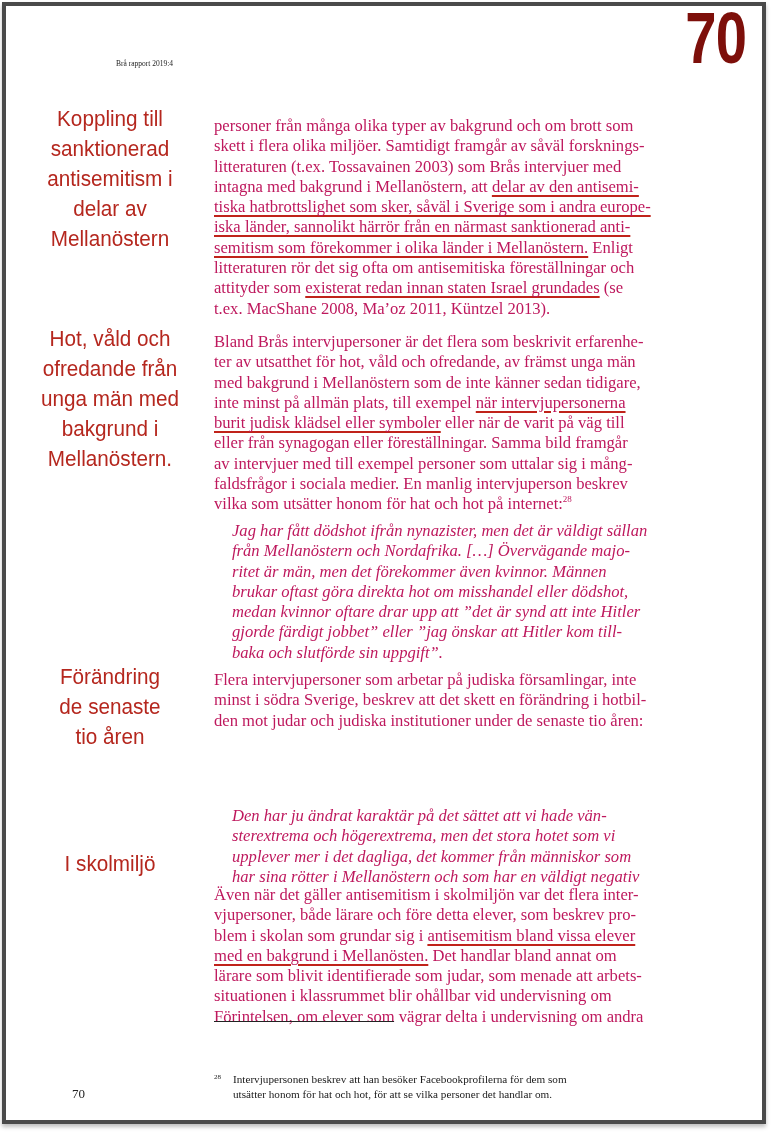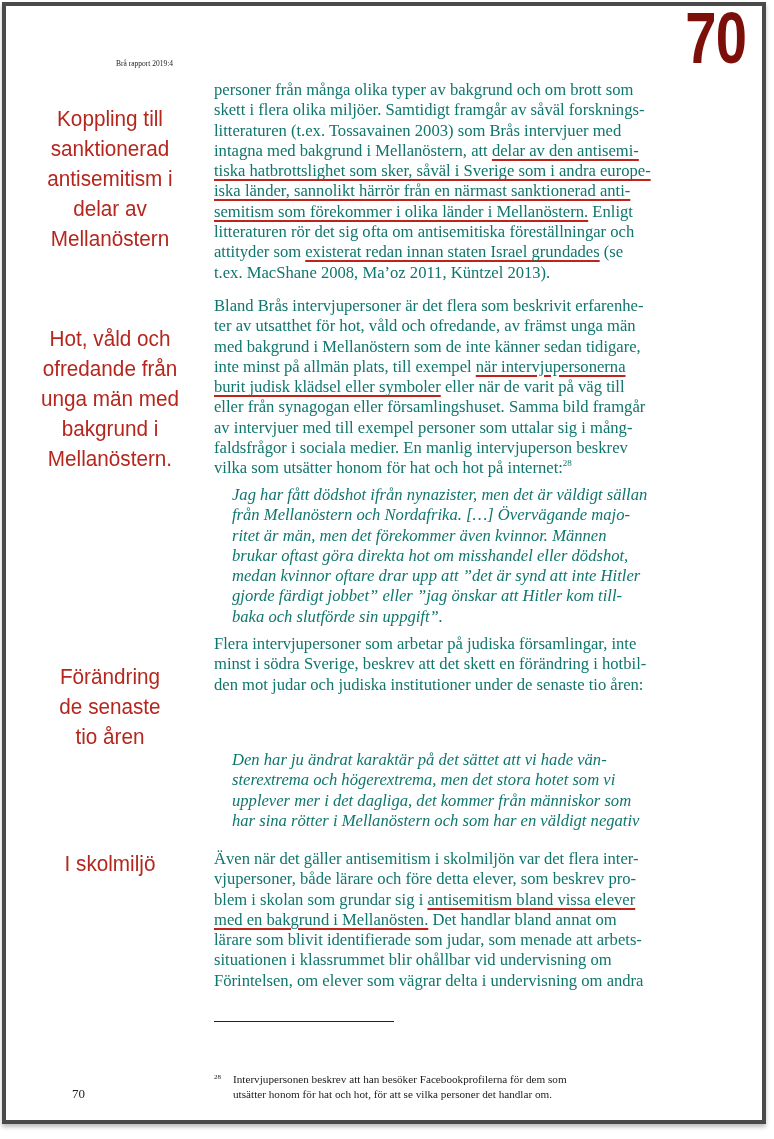--- a/index.html
+++ b/index.html
@@ -19,21 +19,21 @@
     position:absolute; left:62px; top:53px;
     font-family:"Liberation Serif", serif; font-size:7.5px; color:#222;padding-left:48px;
   }
   .note {
     position:absolute; left:14px; width:180px; text-align:center;
     font-family:"Liberation Sans", sans-serif; font-size:22.5px; color:#b5271e;
     line-height:30px; transform:scaleX(0.92);
   }
   .body {
     position:absolute; left:208px; width:470px;
-    font-family:"Liberation Serif", serif; font-size:16.6px; line-height:20.3px; color:#0f766e;
+    font-family:"Liberation Serif", serif; font-size:16.6px; line-height:20.3px; color:#be185d;margin-top:36px;
   }
   .body .line { white-space:nowrap; }
   .quote { left:226px; width:455px; font-style:italic; }
   .ul {
     text-decoration:underline; text-decoration-color:#c0231a;
     text-decoration-thickness:2px; text-underline-offset:3px;
   }
   sup { font-size:9px; line-height:0; }
   .fn-rule { position:absolute; left:208px; top:1015px; width:180px; height:1px; background:#222; }
   .footnote {
@@ -89,21 +89,21 @@
     <div class="line"><span>attityder som </span><span class="ul">existerat redan innan staten Israel grundades</span><span> (se</span></div>
     <div class="line">t.ex. MacShane 2008, Ma’oz 2011, Küntzel 2013).</div>
   </div>
 
   <div class="body" style="top:290px;">
     <div class="line">Bland Brås intervjupersoner är det flera som beskrivit erfarenhe-</div>
     <div class="line">ter av utsatthet för hot, våld och ofredande, av främst unga män</div>
     <div class="line">med bakgrund i Mellanöstern som de inte känner sedan tidigare,</div>
     <div class="line"><span>inte minst på allmän plats, till exempel </span><span class="ul">när intervjupersonerna</span></div>
     <div class="line"><span class="ul">burit judisk klädsel eller symboler</span><span> eller när de varit på väg till</span></div>
-    <div class="line">eller från synagogan eller församlingshuset. Samma bild framgår</div>
+    <div class="line">eller från synagogan eller föreställningar. Samma bild framgår</div>
     <div class="line">av intervjuer med till exempel personer som uttalar sig i mång-</div>
     <div class="line">faldsfrågor i sociala medier. En manlig intervjuperson beskrev</div>
     <div class="line"><span>vilka som utsätter honom för hat och hot på internet:</span><sup>28</sup></div>
   </div>
 
   <div class="body quote" style="top:479px;">
     <div class="line">Jag har fått dödshot ifrån nynazister, men det är väldigt sällan</div>
     <div class="line">från Mellanöstern och Nordafrika. […] Övervägande majo-</div>
     <div class="line">ritet är män, men det förekommer även kvinnor. Männen</div>
     <div class="line">brukar oftast göra direkta hot om misshandel eller dödshot,</div>
@@ -111,21 +111,21 @@
     <div class="line">gjorde färdigt jobbet” eller ”jag önskar att Hitler kom till-</div>
     <div class="line">baka och slutförde sin uppgift”.</div>
   </div>
 
   <div class="body" style="top:628px;">
     <div class="line">Flera intervjupersoner som arbetar på judiska församlingar, inte</div>
     <div class="line">minst i södra Sverige, beskrev att det skett en förändring i hotbil-</div>
     <div class="line">den mot judar och judiska institutioner under de senaste tio åren:</div>
   </div>
 
-  <div class="body quote" style="top:744px;font-style:italic;">
+  <div class="body quote" style="top:764px;font-style:italic;">
     <div class="line">Den har ju ändrat karaktär på det sättet att vi hade vän-</div>
     <div class="line">sterextrema och högerextrema, men det stora hotet som vi</div>
     <div class="line">upplever mer i det dagliga, det kommer från människor som</div>
     <div class="line">har sina rötter i Mellanöstern och som har en väldigt negativ</div>
   </div>
 
   <div class="body" style="top:843px;">
     <div class="line">Även när det gäller antisemitism i skolmiljön var det flera inter-</div>
     <div class="line">vjupersoner, både lärare och före detta elever, som beskrev pro-</div>
     <div class="line"><span>blem i skolan som grundar sig i </span><span class="ul">antisemitism bland vissa elever</span></div>

